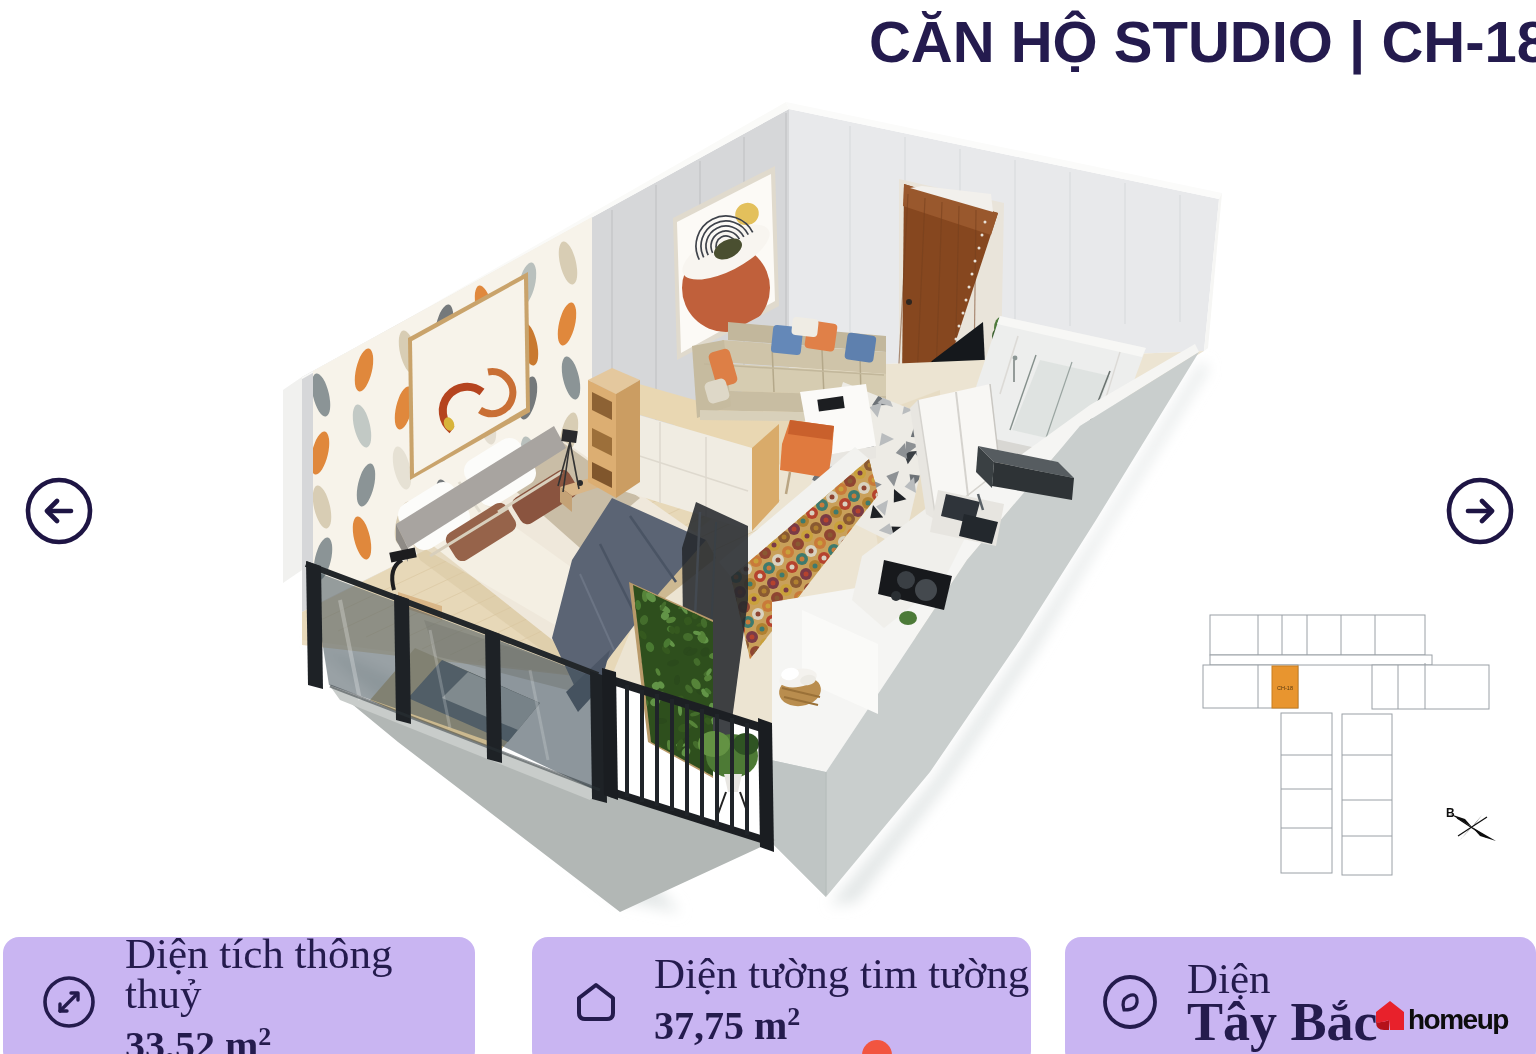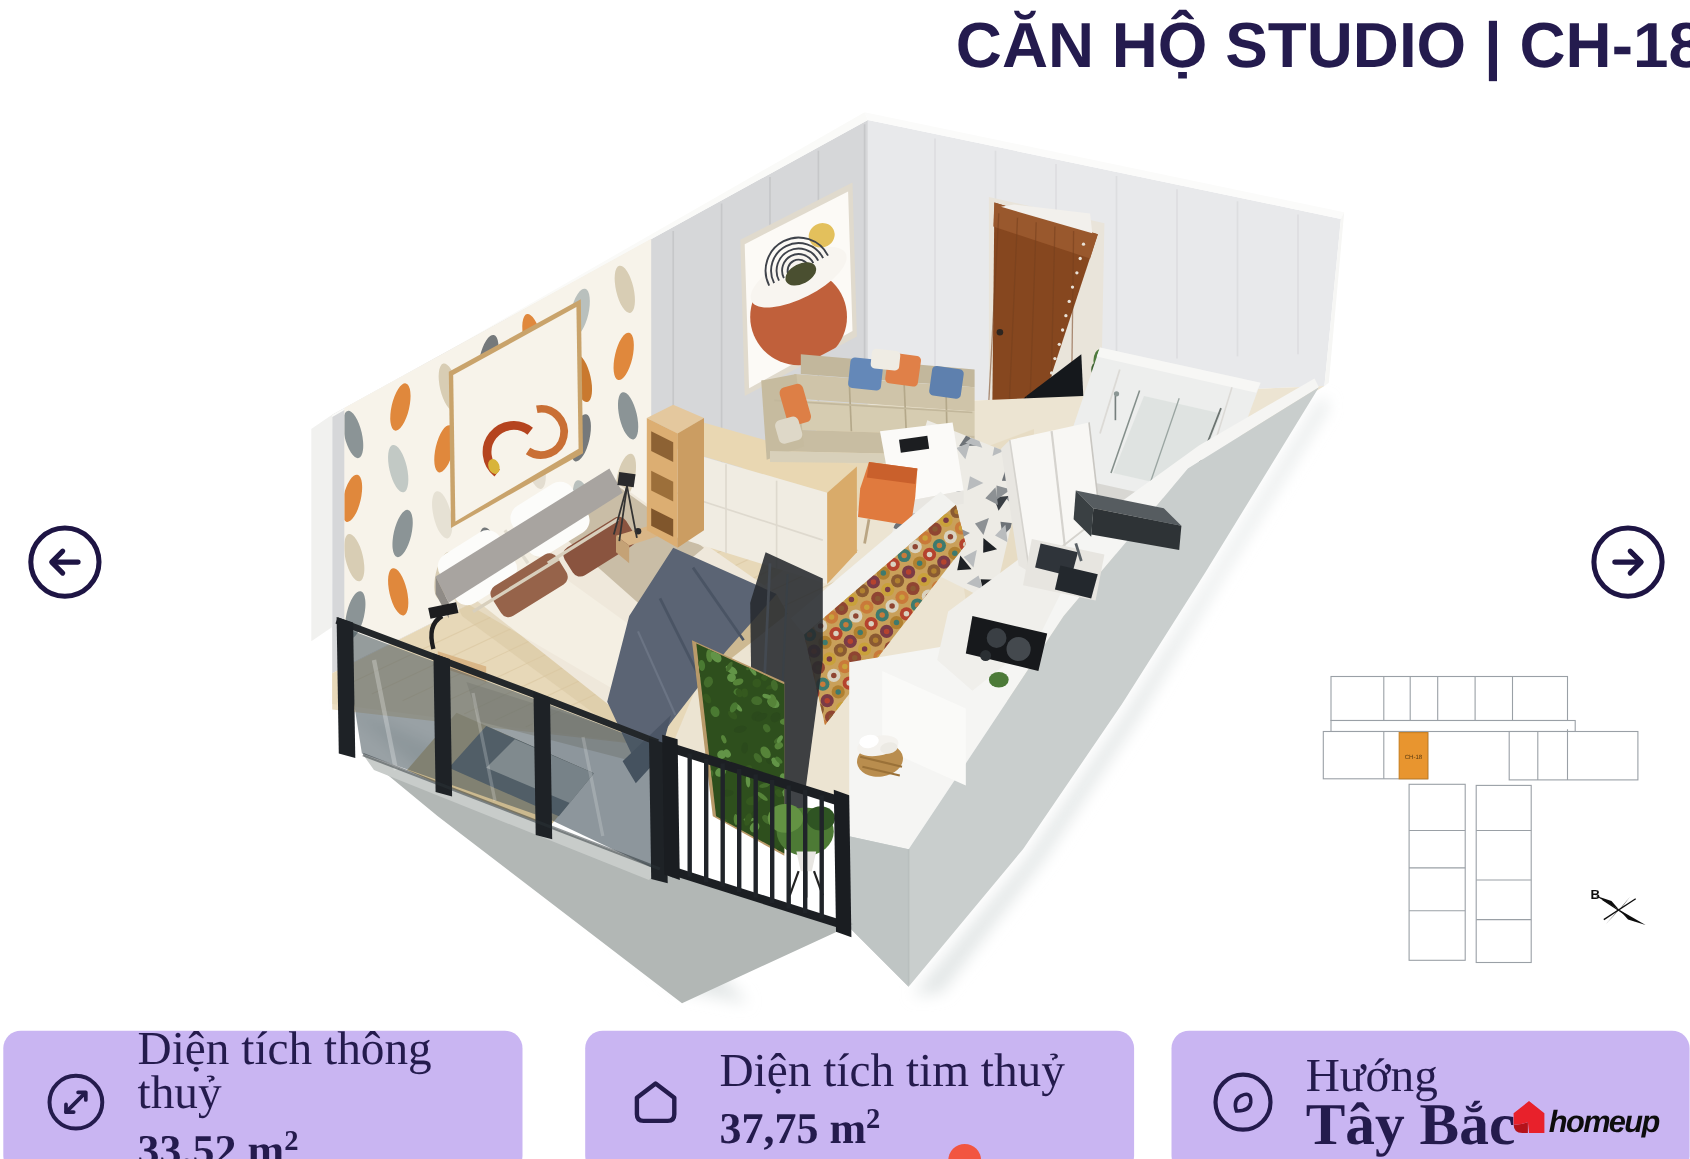--- a/index.html
+++ b/index.html
@@ -5,21 +5,21 @@
 .title{position:absolute;top:8px;left:0;width:1536px;text-align:right;font-size:58px;font-weight:bold;color:#241b4e;letter-spacing:0px;margin-left:13px;}
 .scene{position:absolute;left:0;top:0;}
 .arrow{position:absolute;top:476px;}
 .cards{position:absolute;left:0;top:937px;width:1536px;height:117px;}
 .card{position:absolute;top:0;height:130px;background:#c9b5f2;border-radius:16px;display:flex;align-items:center;}
 .ic{margin-left:38px;flex:0 0 auto;display:flex;align-items:center;}
 .tx{margin-left:28px;color:#241b4d;}
 .lb{font-family:"Liberation Serif",serif;font-size:43px;line-height:40px;}
 .vl{font-size:40px;font-weight:bold;line-height:46px;letter-spacing:0px;font-family:Liberation Serif, serif;}
 .vl sup{font-size:26px;}
-.logo{position:absolute;left:1374px;top:1000px;font-style:italic;}
+.logo{position:absolute;left:1374px;top:1000px;}
 .reddot{position:absolute;left:862px;top:1040px;width:30px;height:30px;border-radius:50%;background:#f25540;}
 </style></head>
 <body>
 <svg class="scene" width="1536" height="1054" viewBox="0 0 1536 1054">
 <defs>
       <filter id="soft" x="-20%" y="-20%" width="140%" height="140%">
         <feGaussianBlur stdDeviation="7"></feGaussianBlur>
       </filter>
     </defs>
 <g filter="url(#soft)">
@@ -736,33 +736,33 @@
         <div class="vl">33,52 m<sup>2</sup></div>
       </span>
     </div>
 <div class="card" style="left:532px;width:499px;">
       <span class="ic" style="margin-left:34px;">
         <svg width="60" height="60" viewBox="0 0 60 60">
           <path d="M13 26 L30 13 L47 26 L47 41 Q47 47 41 47 L19 47 Q13 47 13 41 Z" fill="none" stroke="#241b4d" stroke-width="4" stroke-linejoin="round"></path>
         </svg>
       </span>
       <span class="tx">
-        <div class="lb">Diện tích tim thuỷ</div>
+        <div class="lb">Diện tường tim tường</div>
         <div class="vl">37,75 m<sup>2</sup></div>
       </span>
     </div>
 <div class="card" style="left:1065px;width:471px;">
       <span class="ic" style="margin-left:36px;">
         <svg width="58" height="58" viewBox="0 0 58 58">
           <circle cx="29" cy="29" r="25" fill="none" stroke="#241b4d" stroke-width="3.8"></circle>
 <path d="M22 36 Q20 26 28 23 Q38 20 36 30 Q34 38 22 36 Z" fill="none" stroke="#241b4d" stroke-width="3.2" transform="rotate(-8 29 29)"></path>
         </svg>
       </span>
       <span class="tx">
-        <div class="lb">Hướng</div>
+        <div class="lb">Diện</div>
         <div class="vl" style="font-size:54px;">Tây Bắc</div>
       </span>
     </div>
 </div>
 <div class="reddot"></div>
 <div class="logo"><svg width="140" height="34" viewBox="0 0 140 34">
       <path d="M2 22 Q2 30 10 30 L15 30 L15 20 Q8 23 2 22 Z" fill="#b5121a"></path>
 <path d="M16 1 L30 12 L30 30 L16 30 L15 20 Q8 23 2 22 L2 12 Z" fill="#e8212b"></path>
 <text x="34" y="29" font-family="Liberation Sans, sans-serif" font-size="28" font-weight="bold" fill="#0d0d0d" letter-spacing="-1.5">homeup</text>
     </svg></div>

